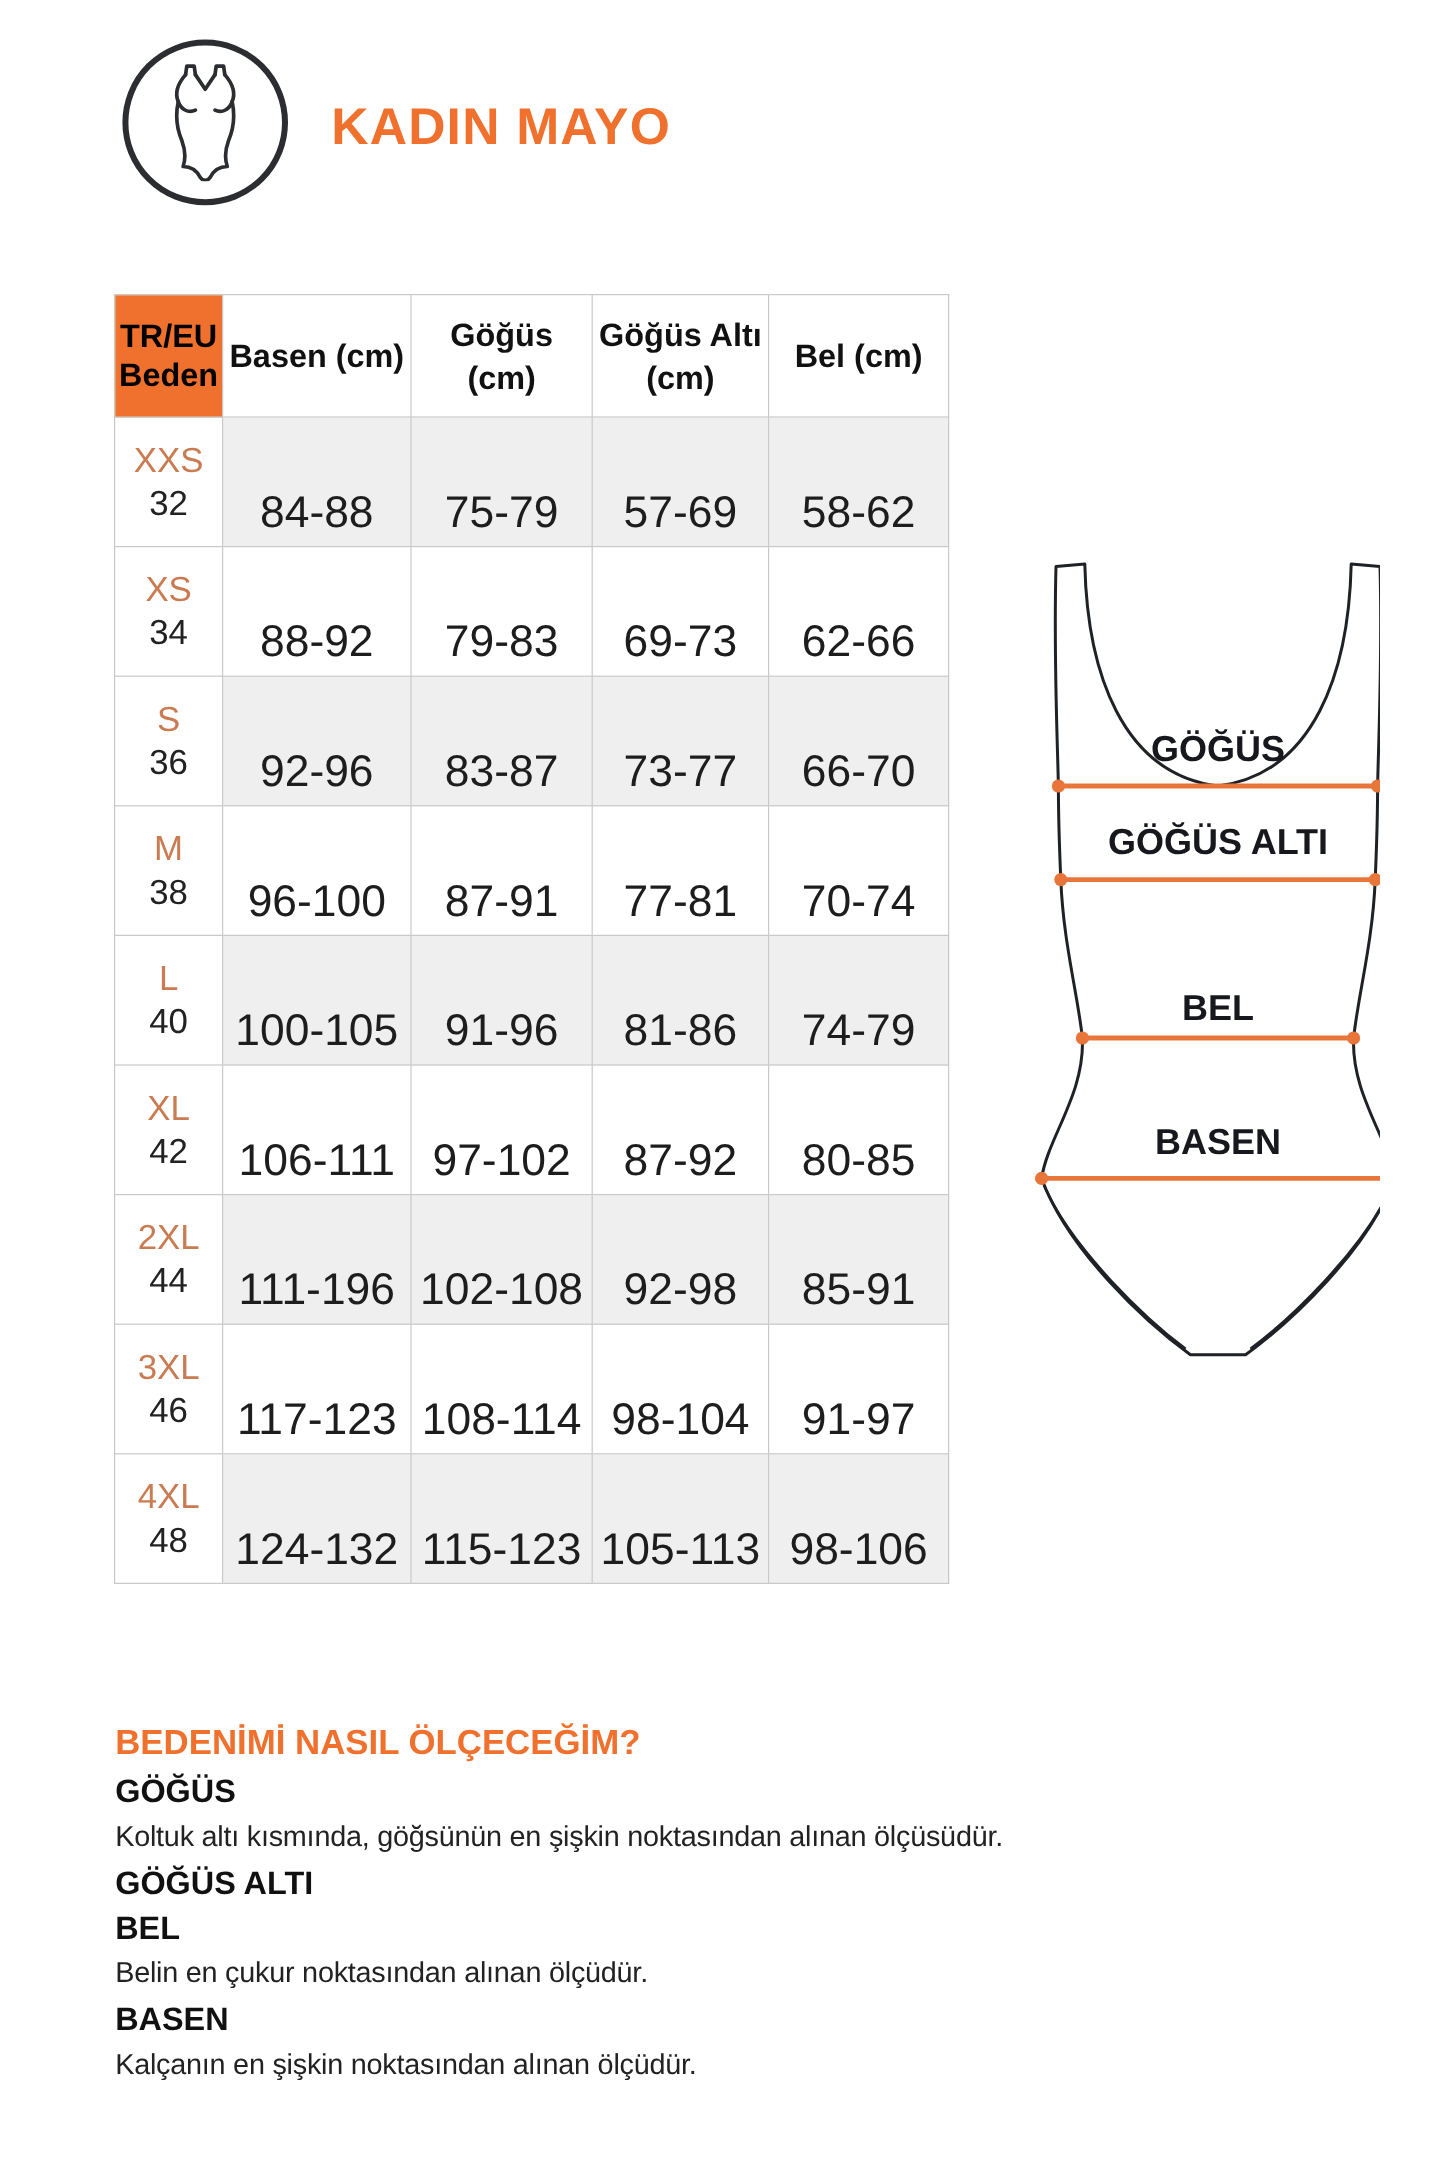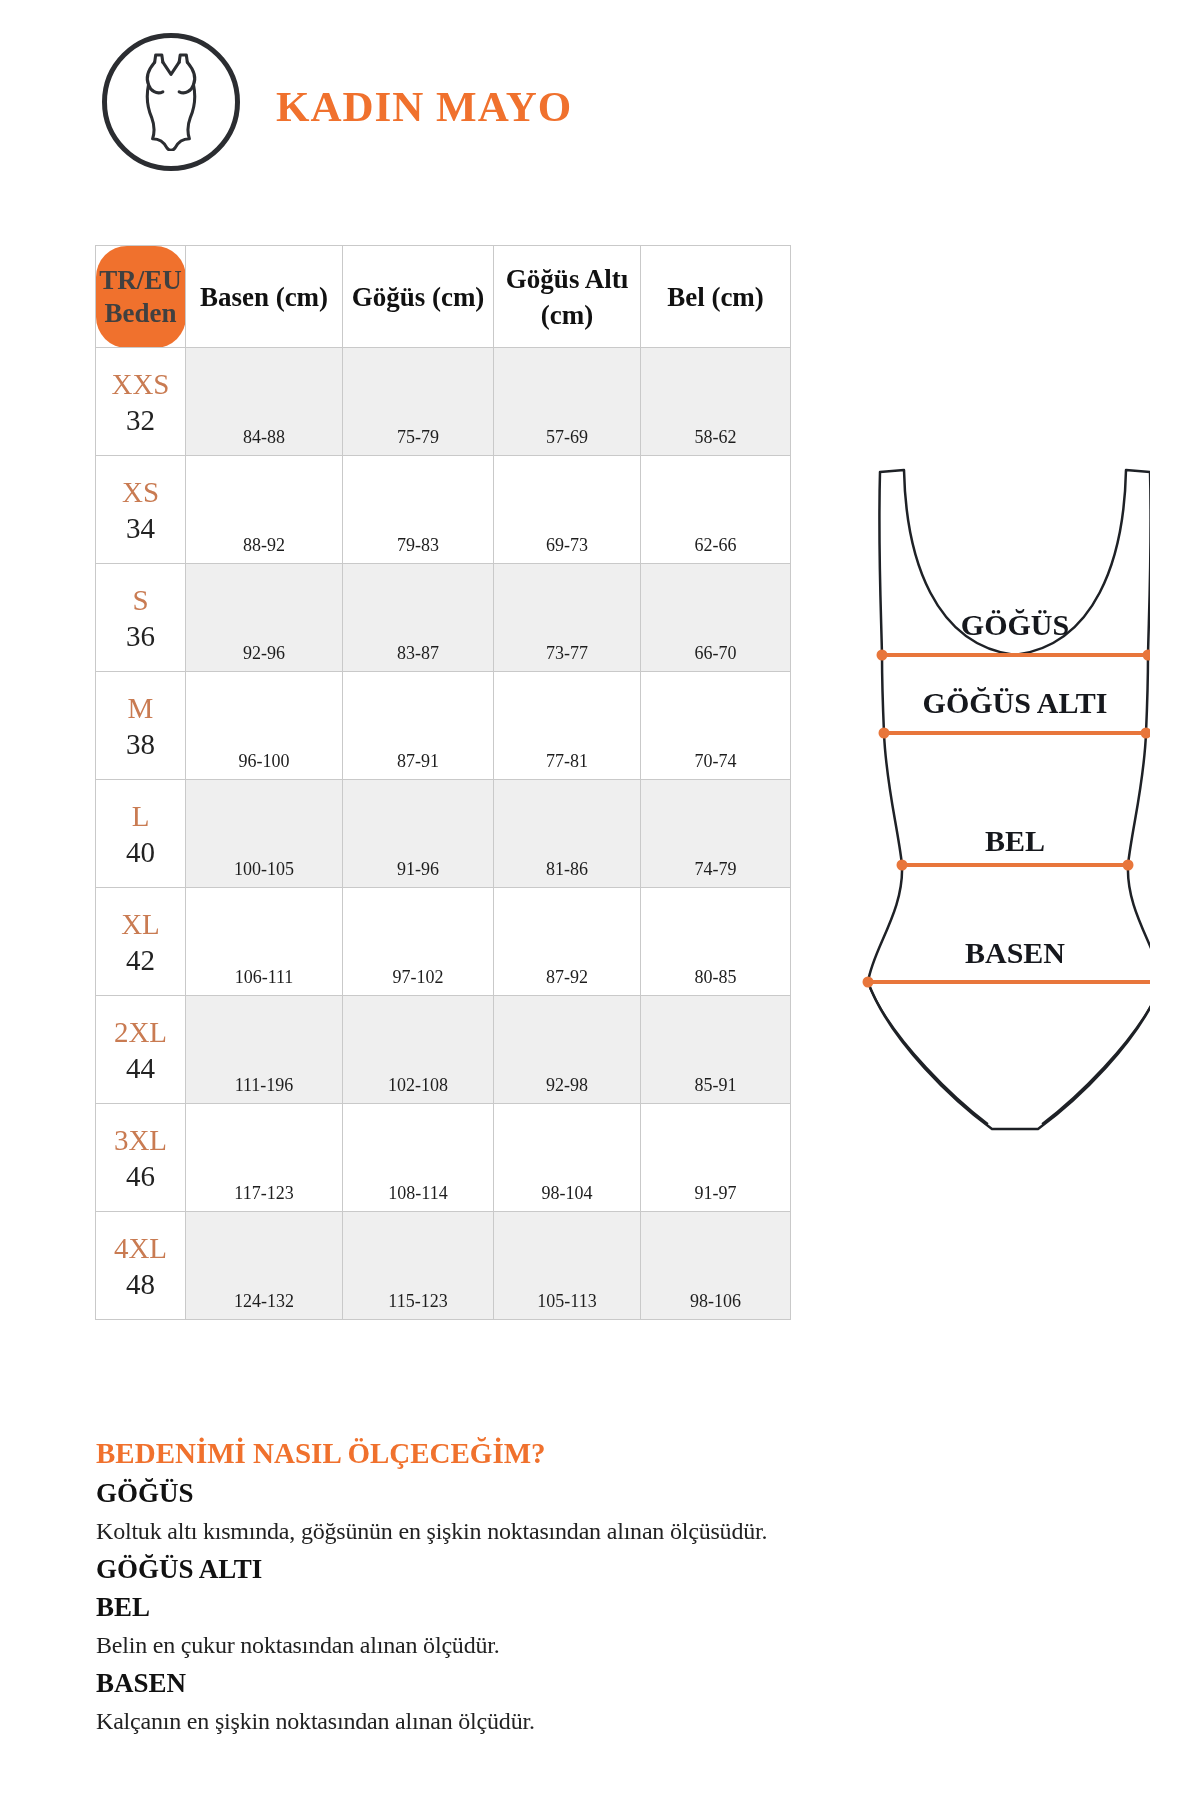--- a/index.html
+++ b/index.html
@@ -1,20 +1,20 @@
 <!DOCTYPE html>
 <html><head>
 <meta charset="utf-8">
 <style>
   * { margin:0; padding:0; box-sizing:border-box; }
   html,body { background:#ffffff; }
   .page {
     position:relative; width:1100px; height:1800px; margin:0 auto;
     background:#ffffff; overflow:hidden;
-    font-family:Liberation Serif, serif; color:#1d1d1d;
+    font-family:Liberation Sans, sans-serif; color:#1d1d1d;
   }
 
   
   .brand-icon {
     position:absolute; left:52px; top:33px; width:138px; height:138px;
     border:5px solid #2b2d31; border-radius:50%;
     display:flex; align-items:center; justify-content:center; background:#fff;
   }
   .page-title {
     position:absolute; left:226px; top:82px;
@@ -31,33 +31,33 @@
   table.size-table col.c1 { width:157px; }
   table.size-table col.c2 { width:151px; }
   table.size-table col.c3 { width:147px; }
   table.size-table col.c4 { width:150px; }
   table.size-table th, table.size-table td {
     border:1px solid #c9c9c9; text-align:center;
   }
   table.size-table thead tr { height:102px; }
   table.size-table tbody tr { height:108px;margin-top:30px; }
   th.size-th {
-    background:#F0712D; border-color:#F0712D; color:#404040;
-    font-size:27px; font-weight:bold; line-height:33px; vertical-align:middle;border-radius:31px;
+    background:#F0712D; border-color:#F0712D; color:#000000;
+    font-size:27px; font-weight:bold; line-height:33px; vertical-align:middle;
   }
   th.col-th {
     background:#ffffff; color:#111111; font-size:27px; font-weight:bold;
     vertical-align:middle; line-height:36px; padding:0 4px;
   }
   td.size-cell { background:#ffffff; vertical-align:middle; line-height:36px; }
   td.size-cell .size-name { display:block; color:#C97B52; font-size:29px; }
   td.size-cell .size-eu   { display:block; color:#222222; font-size:29px; }
   td.val {
     background:#ffffff; vertical-align:bottom; padding-bottom:7px;
-    font-size:18px; color:#1d1d1d;
+    font-size:37px; color:#1d1d1d;
   }
   tbody tr:nth-child(odd) td.val { background:#efefef; }
 
   
   .figure { position:absolute; left:810px; top:450px; width:320px; height:700px; }
   .fig-label {
     position:absolute; transform:translateX(-50%);
     font-size:30px; font-weight:bold; color:#16181d; white-space:nowrap;
   }
   .fig-label.l-gogus      { left:965px; top:608px; }

